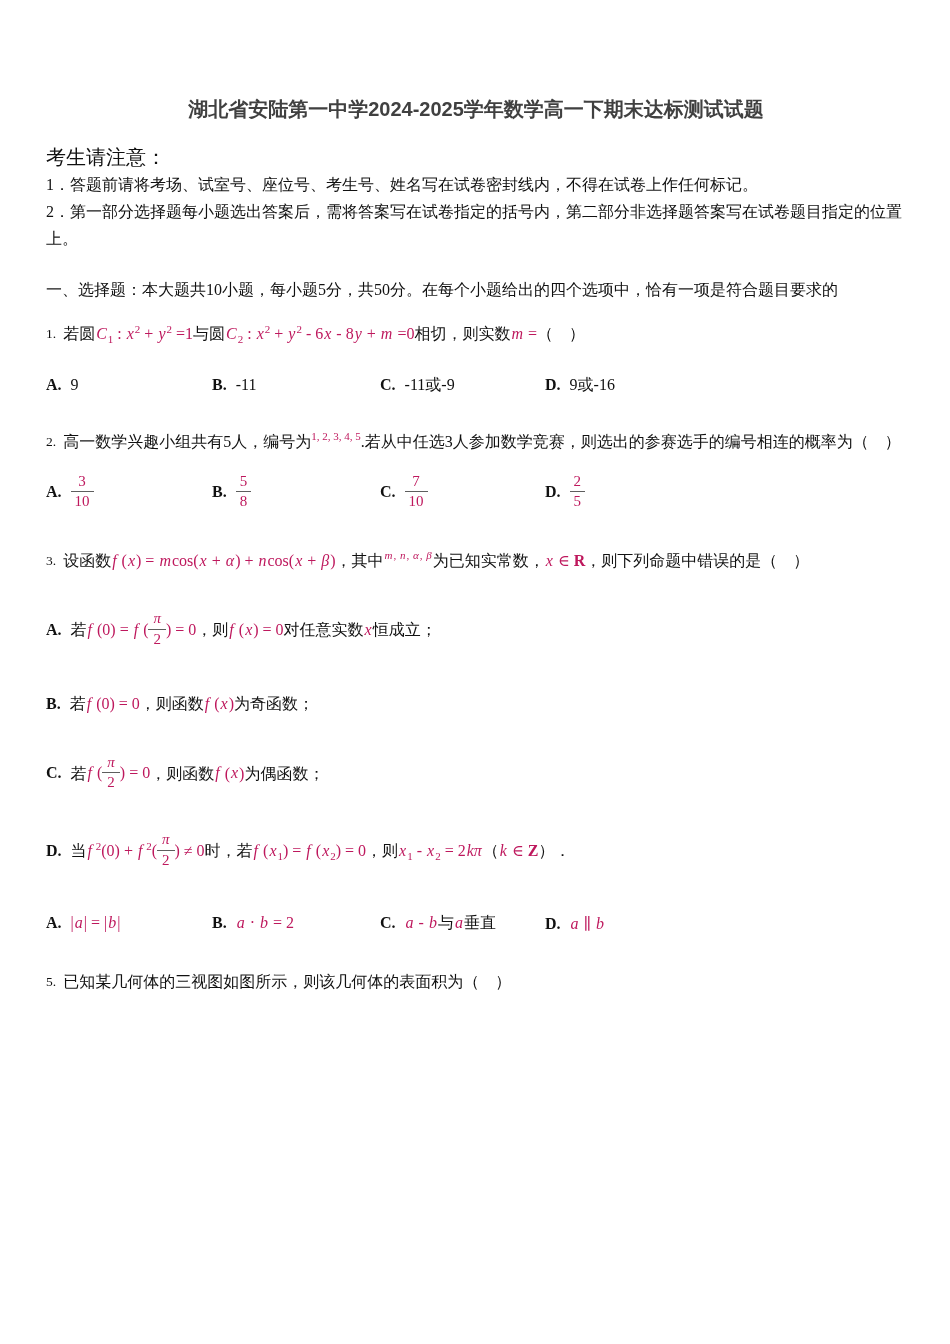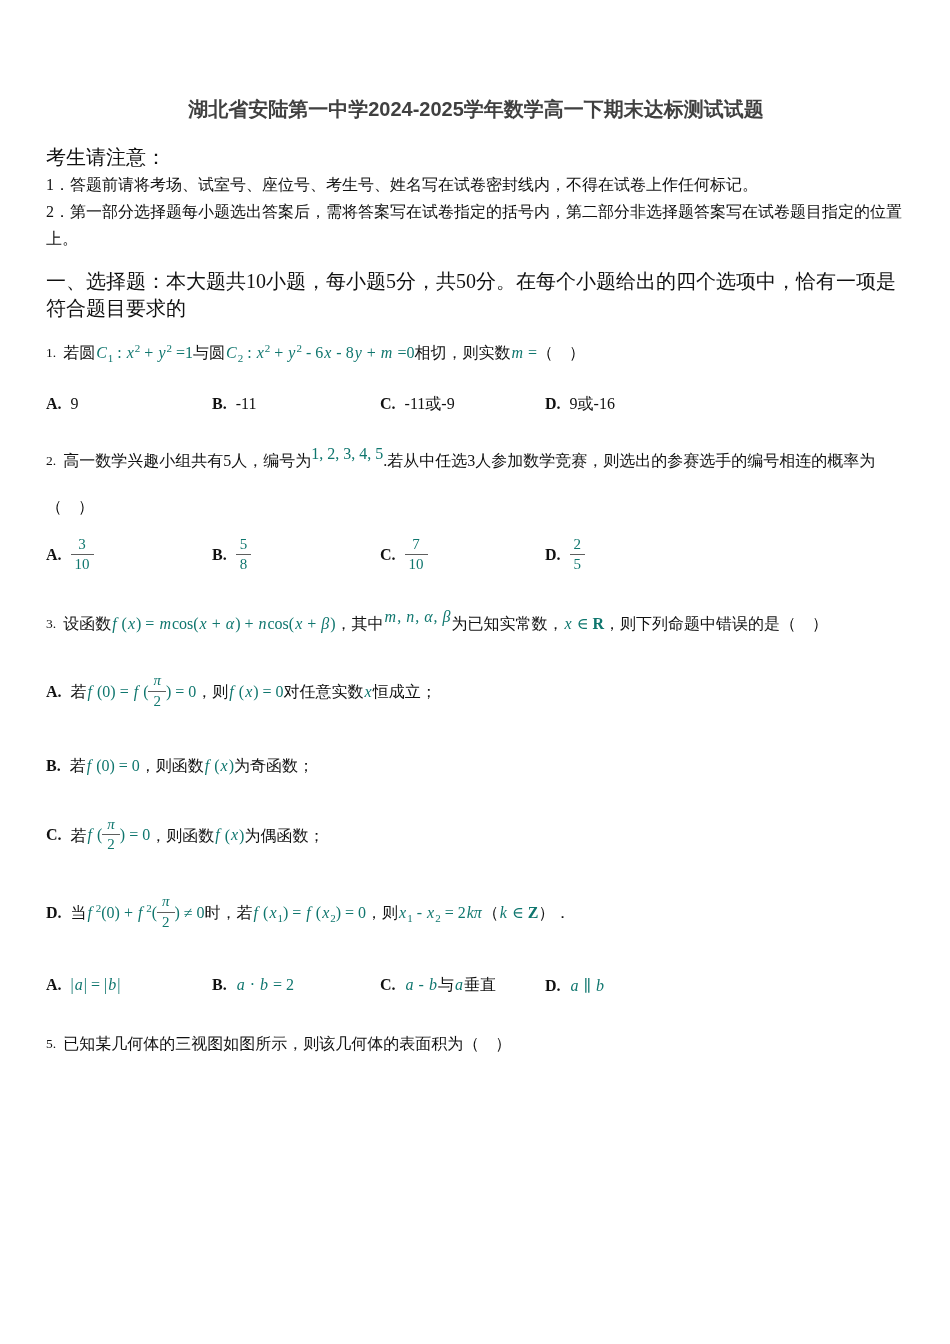--- a/index.html
+++ b/index.html
@@ -12,32 +12,32 @@
 
   .title {
     font-family: "Liberation Sans", "DejaVu Sans", sans-serif;
     font-weight: 700; font-size: 20px; text-align: center;
     margin: 0 0 21px 0; color: #404040;
   }
 
   .notice-heading { font-weight: 400; font-size: 20px; line-height: 27px; }
   .notice-item    { font-size: 16px; line-height: 27px; }
 
-  .section-heading { margin-top: 16px; font-size: 20px; line-height: 27px; }
+  .section-heading { margin-top: 24px; font-size: 16px; line-height: 27px; }
 
   .stem { font-size: 16px; line-height: 27px; }
   .qnum { font-size: 13.5px; margin-right: 7px; position: relative; top: -1px; }
 
   
-  .math { color: #0f766e; font-family: "Liberation Serif", "DejaVu Serif", serif; white-space: nowrap; }
+  .math { color: #be185d; font-family: "Liberation Serif", "DejaVu Serif", serif; white-space: nowrap; }
   .math i { font-style: italic; padding: 0 1px; }
   .math b { font-weight: 700; }
   sup { font-size: 11px; }
   sub { font-size: 11px; }
-  .lifted { display: inline-block; position: relative; top: -7px; font-size: 16px; }
+  .lifted { display: inline-block; position: relative; top: -7px; font-size: 11px; }
 
   .frac { display: inline-block; vertical-align: middle; text-align: center;
           line-height: 1.05; font-size: 15px; position: relative; top: -2px; }
   .frac .num { display: block; border-bottom: 1px solid #5e5e5e; padding: 0 4px 2px 4px; }
   .frac .den { display: block; padding: 2px 4px 0 4px; }
 
   .opt-grid { display: grid; grid-template-columns: 166px 168px 165px 1fr; align-items: center; }
   .opt { white-space: nowrap; }
   .olabel { font-weight: 700; margin-right: 9px; }
   .opt-line { font-size: 16px; line-height: 27px; }

